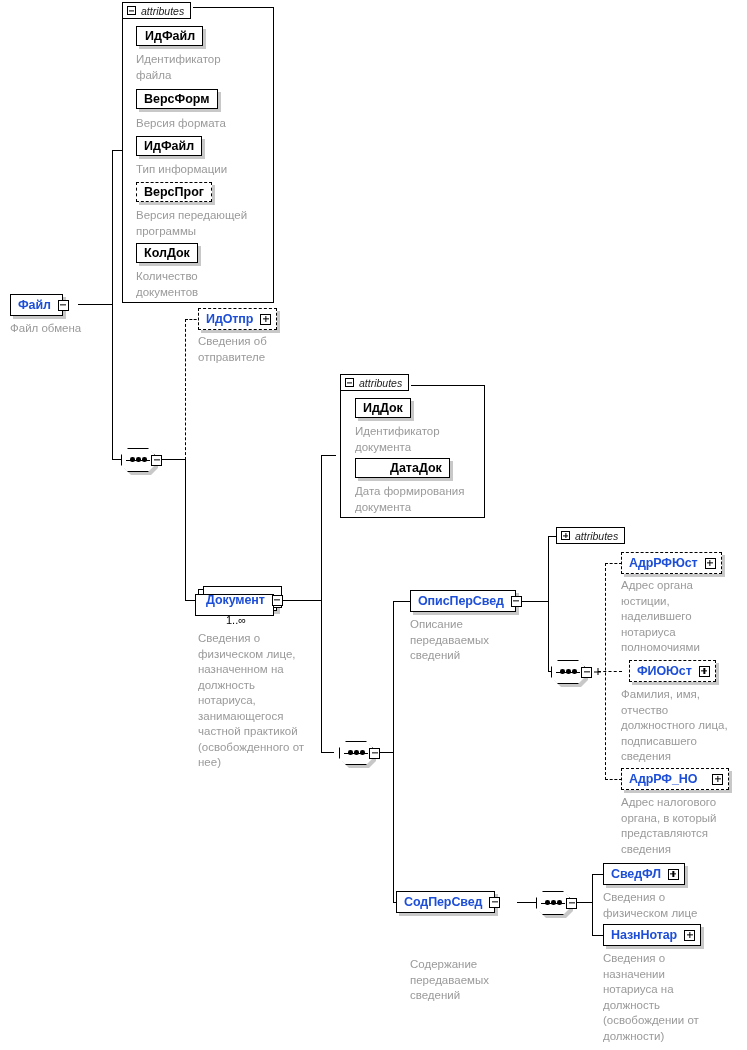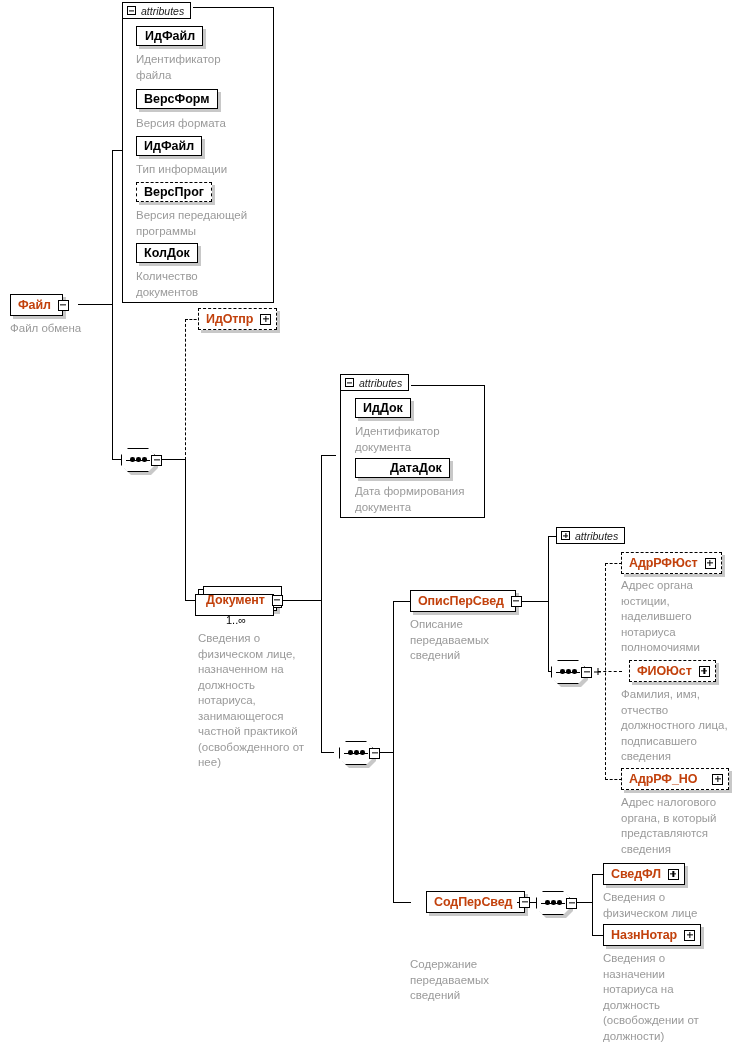--- a/index.html
+++ b/index.html
@@ -46,21 +46,21 @@
     padding: 0 0 0 7px;
     white-space: nowrap;
     box-shadow: 3px 3px 0 0 #c8c8c8;
   }
   .node.optional {
     border: 1.5px dashed #000000;
   }
   .node .label {
     font-size: 12.5px;
     font-weight: bold;
-    color: #c2410c;
+    color: #1d4ed8;
     letter-spacing: -0.1px;
     line-height: 1;
   }
   
   .node .toggle {
     width: 11px; height: 11px;
     border: 1.3px solid #000000;
     background: #ffffff;
     margin-left: 7px;
     margin-right: 5px;
@@ -351,20 +351,22 @@
 
   <div class="dline-v" style="left:185px; top:319px; height:141px;"></div>
   <div class="dline-h" style="left:185px; top:319px; width:16px;"></div>
 
   <div class="line-h" style="left:185px; top:600px; width:11px;"></div>
 
   <div class="node optional" style="left:198px; top:308px;">
     <span class="label">ИдОтпр</span>
     <span class="toggle plus"></span>
   </div>
+  <div class="doc" style="left:198px; top:334px; width:140px;">Сведения об
+отправителе</div>
 
   <div class="node outer-toggle stacked" style="left:198px; top:589px;">
     <span class="label">Документ</span>
     <span class="toggle"></span>
   </div>
   <div class="caret" style="left:239px; top:610px;"></div>
   <div class="cardinality" style="left:226px; top:614px;">1..∞</div>
   <div class="doc" style="left:198px; top:631px; width:112px;">Сведения о
 физическом лице,
 назначенном на
@@ -473,21 +475,21 @@
 
   <div class="node optional" style="left:621px; top:768px;gap:8px;">
     <span class="label">АдрРФ_НО</span>
     <span class="toggle plus"></span>
   </div>
   <div class="doc" style="left:621px; top:795px; width:124px;">Адрес налогового
 органа, в который
 представляются
 сведения</div>
 
-  <div class="node outer-toggle" style="left:426px; top:891px;">
+  <div class="node outer-toggle" style="left:396px; top:891px;">
     <span class="label">СодПерСвед</span>
     <span class="toggle"></span>
   </div>
   <div class="doc" style="left:410px; top:957px; width:120px;">Содержание
 передаваемых
 сведений</div>
 
   <div class="line-h" style="left:517px; top:902px; width:20px;"></div>
 
   <div class="seq" style="left:536px; top:891px;">

